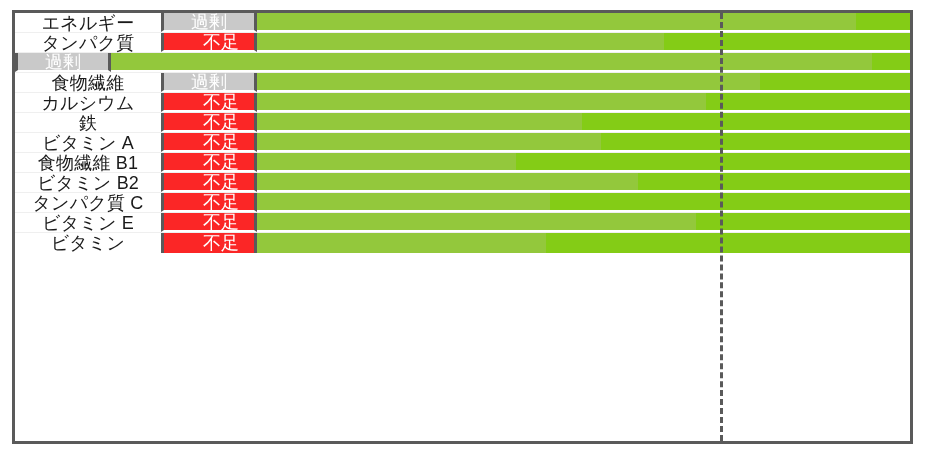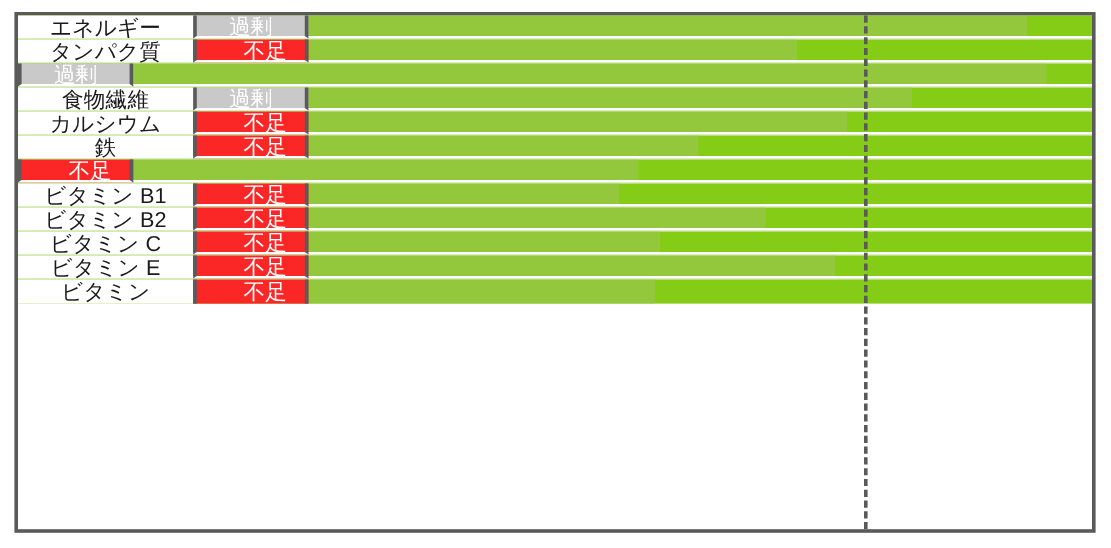--- a/index.html
+++ b/index.html
@@ -149,41 +149,42 @@
         </div>
       </div>
       <div class="row">
         <div class="label-cell">鉄</div>
         <div class="status-cell shortage">不足</div>
         <div class="bar-cell">
           <div class="bar" style="width: 49.8%; background: rgb(147, 200, 60);"></div>
         </div>
       </div>
       <div class="row">
+        <div class="label-cell">ビタミン A</div>
         <div class="status-cell shortage">不足</div>
         <div class="bar-cell">
           <div class="bar" style="width: 52.7%; background: rgb(147, 200, 60);"></div>
         </div>
       </div>
       <div class="row">
-        <div class="label-cell">ビタミン B1</div>
+        <div class="label-cell">食物繊維 B1</div>
         <div class="status-cell shortage">不足</div>
         <div class="bar-cell">
           <div class="bar" style="width: 39.6%; background: rgb(147, 200, 60);"></div>
         </div>
       </div>
       <div class="row">
         <div class="label-cell">ビタミン B2</div>
         <div class="status-cell shortage">不足</div>
         <div class="bar-cell">
           <div class="bar" style="width: 58.4%; background: rgb(147, 200, 60);"></div>
         </div>
       </div>
       <div class="row">
-        <div class="label-cell">ビタミン C</div>
+        <div class="label-cell">タンパク質 C</div>
         <div class="status-cell shortage">不足</div>
         <div class="bar-cell">
           <div class="bar" style="width: 44.8%; background: rgb(147, 200, 60);"></div>
         </div>
       </div>
       <div class="row">
         <div class="label-cell">ビタミン E</div>
         <div class="status-cell shortage">不足</div>
         <div class="bar-cell">
           <div class="bar" style="width: 67.2%; background: rgb(147, 200, 60);"></div>

